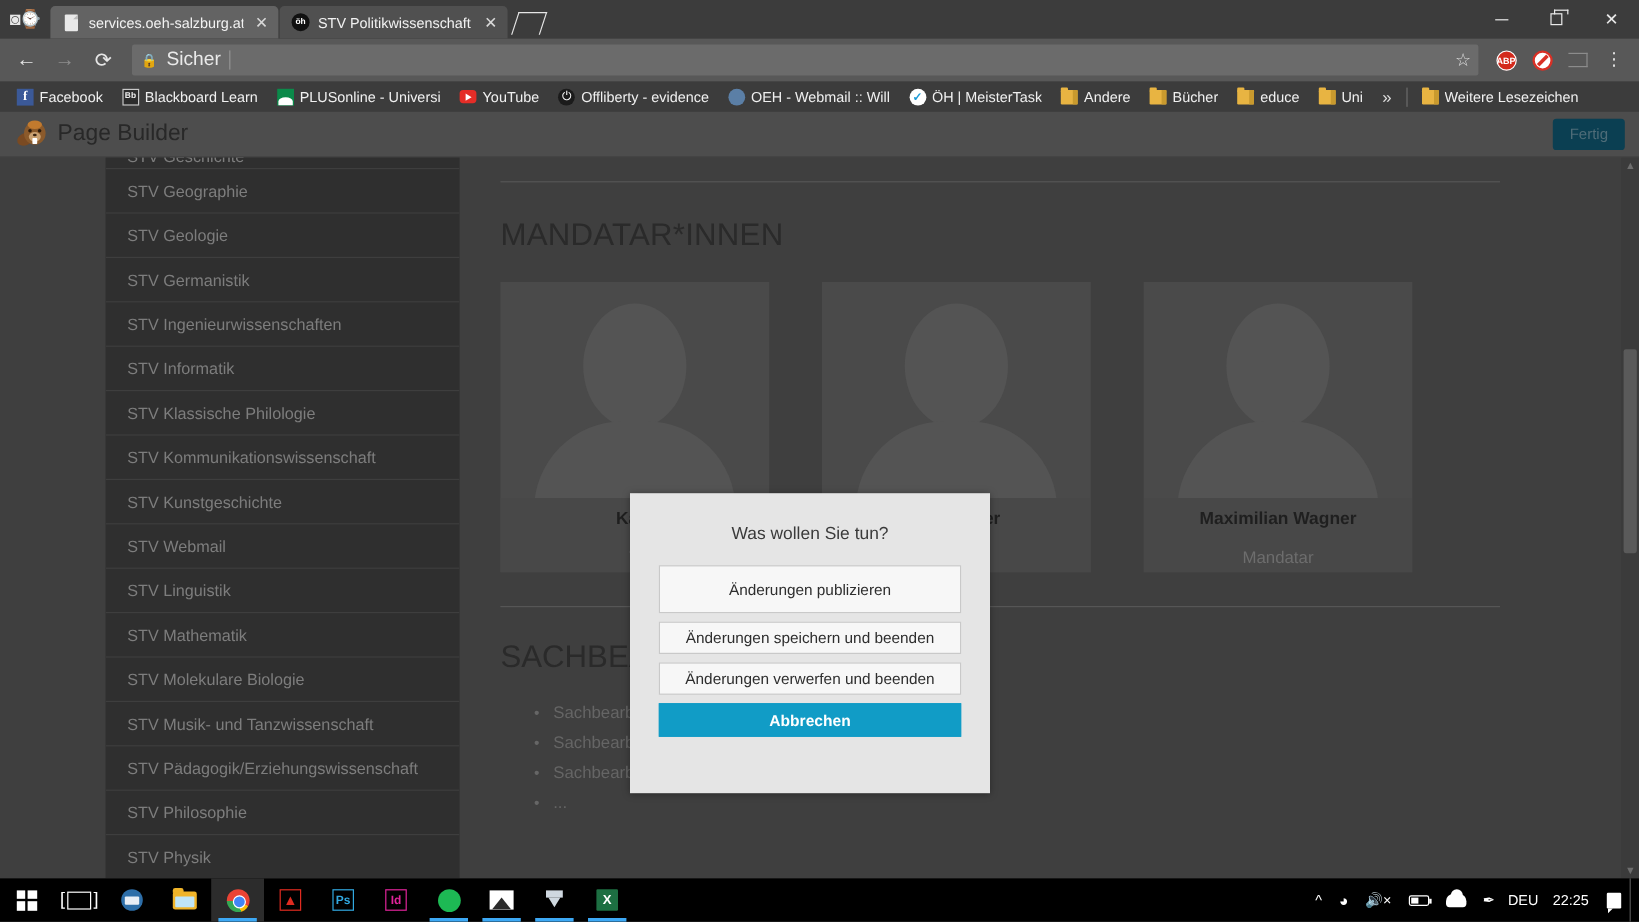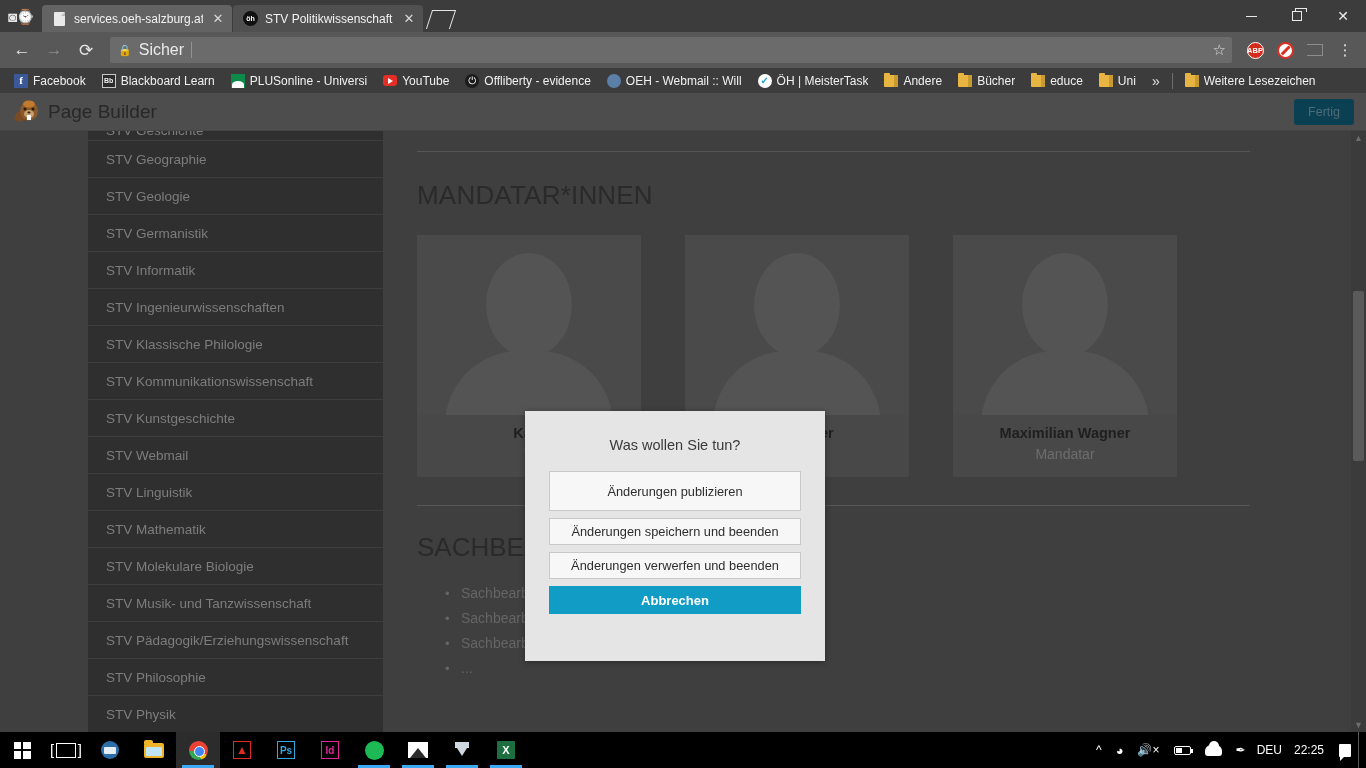--- a/index.html
+++ b/index.html
@@ -192,21 +192,21 @@
   }
   .sil-body {
     width: 168px; height: 112px; background: #545454;
     border-radius: 74px 74px 0 0; margin-top: -6px;
   }
   .card-caption {
     position: absolute; left: 0; right: 0; bottom: 0; height: 62px;
     background: #484848; text-align: center; padding-top: 10px;
   }
   .card-name { font-size: 14.5px; font-weight: bold; color: #1f1f1f; }
-  .card-role { font-size: 14px; color: #6d6d6d; margin-top: 5px; }
+  .card-role { font-size: 14px; color: #6d6d6d; margin-top: 15px; }
   .hr-mid { height:1px; background:#565656; margin: 28px 116px 0 0; }
   .sec-title2 {
     font-size: 26px; color: #2a2a2a; margin: 26px 0 18px 0; font-weight: normal;
   }
   .sb-list { list-style: none; padding-left: 44px; }
   .sb-list li {
     position: relative; color: #656565; font-size: 14px; line-height: 25px;
   }
   .sb-list li::before {
     content: '•'; position: absolute; left: -16px; top: 0; color: #666; font-size: 13px;
@@ -474,22 +474,22 @@
       <div class="pb-done">Fertig</div>
     </div>
 
     <div class="page-body">
 
       <div class="sidebar">
         <div class="sb-item clipped">STV Geschichte</div>
         <div class="sb-item">STV Geographie</div>
         <div class="sb-item">STV Geologie</div>
         <div class="sb-item">STV Germanistik</div>
+        <div class="sb-item">STV Ingenieurwissenschaften</div>
         <div class="sb-item">STV Informatik</div>
-        <div class="sb-item">STV Ingenieurwissenschaften</div>
         <div class="sb-item">STV Klassische Philologie</div>
         <div class="sb-item">STV Kommunikationswissenschaft</div>
         <div class="sb-item">STV Kunstgeschichte</div>
         <div class="sb-item">STV Webmail</div>
         <div class="sb-item">STV Linguistik</div>
         <div class="sb-item">STV Mathematik</div>
         <div class="sb-item">STV Molekulare Biologie</div>
         <div class="sb-item">STV Musik- und Tanzwissenschaft</div>
         <div class="sb-item">STV Pädagogik/Erziehungswissenschaft</div>
         <div class="sb-item">STV Philosophie</div>

